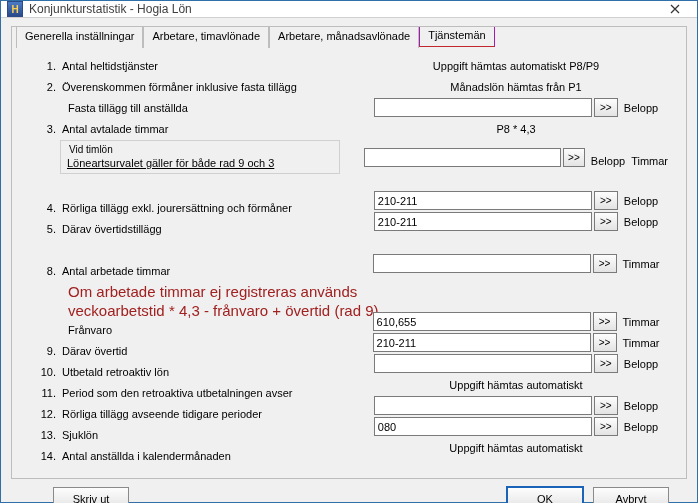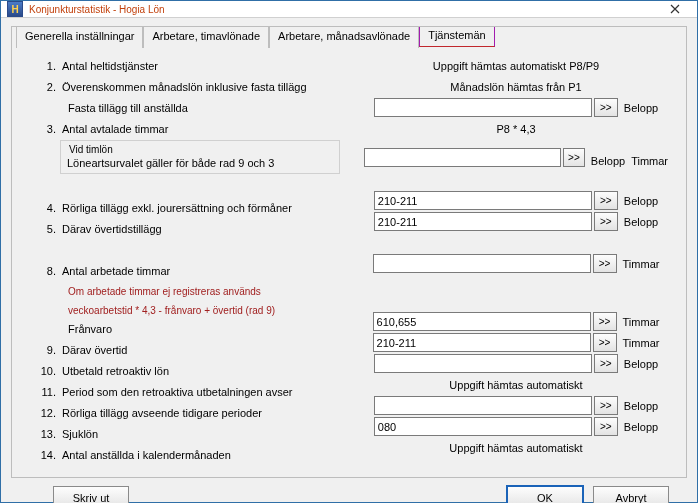--- a/index.html
+++ b/index.html
@@ -1,31 +1,31 @@
 <!DOCTYPE html>
 <html><head>
 <meta charset="utf-8">
 <style>
   * { box-sizing: border-box; margin: 0; padding: 0; font-family: "Segoe UI", Tahoma, sans-serif; }
   body { background: #fff; }
   .window { width: 698px; height: 503px; border: 1px solid #306fa7; display: flex; flex-direction: column; background: #f0f0f0; }
   .titlebar { height: 30px; background: #fff; display: flex; align-items: center; border-bottom: 1px solid #d0d0d0; }
   .titlebar .icon { width: 16px; height: 16px; margin: 0 6px; background: linear-gradient(#4b7bc6,#2a4a8a); display:inline-flex;align-items:center;justify-content:center;font-size:10px;color:#ffd24d;font-weight:bold;border:1px solid #2a4a8a;}
-  .titlebar .title { font-size: 10px; color: #c2410c; flex: 1; }
+  .titlebar .title { font-size: 12px; color: #404040; flex: 1; }
   .titlebar .close { width: 44px; height: 100%; display:flex; align-items:center; justify-content:center; font-size: 14px; color:#333; }
   .client { flex:1; padding: 8px 10px 10px 10px; display:flex; flex-direction:column; }
   .tabbox { flex:1; border:1px solid #bdbdbd; background:#f0f0f0; position:relative; padding: 28px 18px 12px 22px; overflow:hidden;}
   .tabs { position:absolute; top:-1px; left:4px; display:flex; height:22px;}
   .tab { font-size:11px; padding:3px 8px 2px; border:1px solid #bdbdbd; border-bottom:none; background:#f0f0f0; margin-right:0px; position:relative; top:0px;}
   .tab.active { border:1px solid #a21caf; border-bottom:1px solid #c1272d; z-index:5; top:-1px;}
   ol.entries { list-style:none; font-size:11px; }
   ol.entries li { display:flex; align-items:center; min-height:21px; }
   .num { width:22px; text-align:right; margin-right:6px;}
   .label { color:#000; }
-  .label-red { color:#a12020; font-size:10px; }
+  .label-red { color:#a12020; font-size:15px; }
   .rightcol { position:absolute; top:28px; left:352px; right:18px; font-size:11px; }
   .rrow { display:flex; align-items:center; min-height:21px;justify-content:center; }
   .rtext { color:#000; }
   .inp { height:19px; border:1px solid #7a7a7a; background:#fff; font-size:11px; padding:1px 3px; }
   .btn-small { width:24px; height:19px; border:1px solid #7a7a7a; background:linear-gradient(#fdfdfd,#e3e3e3); font-size:10px; display:inline-flex; align-items:center; justify-content:center; margin-left:2px;}
   .unit { margin-left:6px; }
   .bottombar { display:flex; padding:8px 18px 0 32px; align-items:center;}
   .bottombar .spacer { flex:1; }
   .btn { min-width:76px; height:23px; border:1px solid #8a8a8a; background:linear-gradient(#fdfdfd,#e3e3e3); font-size:11px; padding:2px 12px; margin-left:10px;}
   .btn.default { outline:1px solid #1a63b8; outline-offset:-0px; border:1px solid #1a63b8;}
@@ -56,31 +56,31 @@
         <div class="tab active"><span>Tjänstemän</span></div>
       </div>
 
       <ol class="entries">
         <li>
             <span class="num">1.</span>
             <span class="label">Antal heltidstjänster</span>
           </li>
         <li>
             <span class="num">2.</span>
-            <span class="label">Överenskommen månadslön inklusive fasta tillägg</span>
+            <span class="label">Överenskommen förmåner inklusive fasta tillägg</span>
           </li>
         <li>
             <span class="num"></span>
             <span class="label" style="margin-left:6px">Fasta tillägg till anställda</span>
           </li>
         <li>
             <span class="num">3.</span>
             <span class="label">Antal avtalade timmar</span>
           </li>
-        <li style="height:auto; padding:0;">
+        <li style="height:auto; padding:0;text-decoration:underline;">
           <div class="indent-box">
             <div class="hdr">Vid timlön</div>
             <div class="label" style="margin-top:2px">Löneartsurvalet gäller för både rad 9 och 3</div>
           </div>
         </li>
         <li style="height:8px"></li>
         <li>
             <span class="num">4.</span>
             <span class="label">Rörliga tillägg exkl. jourersättning och förmåner</span>
           </li>

